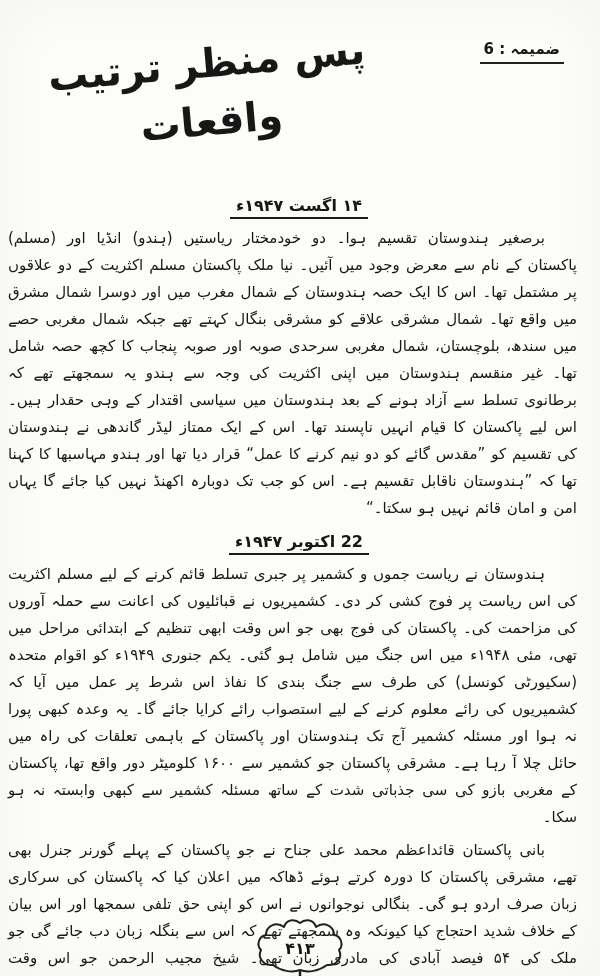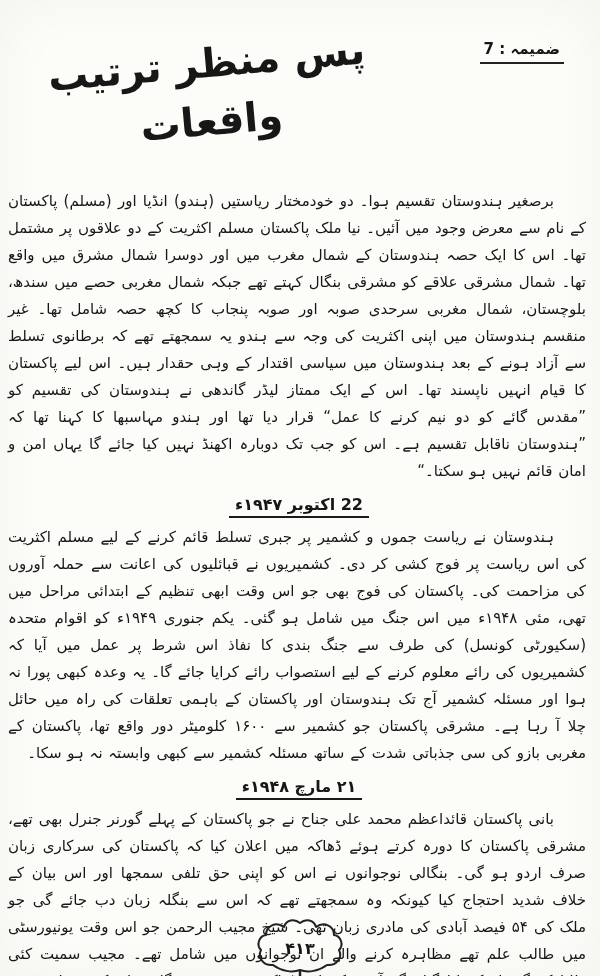--- a/index.html
+++ b/index.html
@@ -38,50 +38,50 @@
     font-size:16px;font-weight:bold;
     border-bottom:2px solid #1a1a1a;
     padding:0 6px 2px 6px;
   }
   .body-para{
     font-size:15px;
     line-height:27px;
     text-align:justify;
     text-align-last:right;
     text-indent:32px;
-    margin:2px 4px 6px 0;
+    margin:2px 13px 6px 0;
     word-spacing:1px;
   }
   .footer-ornament{
     position:absolute;bottom:0;left:50%;transform:translateX(-50%);
     text-align:center;
   }
   .footer-ornament svg{display:block;}
 </style>
 </head>
 <body>
 
 <div class="page">
 
-  <div class="corner-label">ضمیمہ : 7</div>
+  <div class="corner-label">ضمیمہ : 6</div>
 
   <div class="calligraphy-title">پس منظر ترتیب واقعات</div>
 
   <div class="content">
 
+    <div class="section-heading">
+      <span class="hd">۱۴ اگست ۱۹۴۷ء</span>
+    </div>
     <p class="body-para">برصغیر ہندوستان تقسیم ہوا۔ دو خودمختار ریاستیں (ہندو) انڈیا اور (مسلم) پاکستان کے نام سے معرض وجود میں آئیں۔ نیا ملک پاکستان مسلم اکثریت کے دو علاقوں پر مشتمل تھا۔ اس کا ایک حصہ ہندوستان کے شمال مغرب میں اور دوسرا شمال مشرق میں واقع تھا۔ شمال مشرقی علاقے کو مشرقی بنگال کہتے تھے جبکہ شمال مغربی حصے میں سندھ، بلوچستان، شمال مغربی سرحدی صوبہ اور صوبہ پنجاب کا کچھ حصہ شامل تھا۔ غیر منقسم ہندوستان میں اپنی اکثریت کی وجہ سے ہندو یہ سمجھتے تھے کہ برطانوی تسلط سے آزاد ہونے کے بعد ہندوستان میں سیاسی اقتدار کے وہی حقدار ہیں۔ اس لیے پاکستان کا قیام انہیں ناپسند تھا۔ اس کے ایک ممتاز لیڈر گاندھی نے ہندوستان کی تقسیم کو ”مقدس گائے کو دو نیم کرنے کا عمل“ قرار دیا تھا اور ہندو مہاسبھا کا کہنا تھا کہ ”ہندوستان ناقابل تقسیم ہے۔ اس کو جب تک دوبارہ اکھنڈ نہیں کیا جائے گا یہاں امن و امان قائم نہیں ہو سکتا۔“</p>
 
     <div class="section-heading">
       <span class="hd">22 اکتوبر ۱۹۴۷ء</span>
     </div>
     <p class="body-para">ہندوستان نے ریاست جموں و کشمیر پر جبری تسلط قائم کرنے کے لیے مسلم اکثریت کی اس ریاست پر فوج کشی کر دی۔ کشمیریوں نے قبائلیوں کی اعانت سے حملہ آوروں کی مزاحمت کی۔ پاکستان کی فوج بھی جو اس وقت ابھی تنظیم کے ابتدائی مراحل میں تھی، مئی ۱۹۴۸ء میں اس جنگ میں شامل ہو گئی۔ یکم جنوری ۱۹۴۹ء کو اقوام متحدہ (سکیورٹی کونسل) کی طرف سے جنگ بندی کا نفاذ اس شرط پر عمل میں آیا کہ کشمیریوں کی رائے معلوم کرنے کے لیے استصواب رائے کرایا جائے گا۔ یہ وعدہ کبھی پورا نہ ہوا اور مسئلہ کشمیر آج تک ہندوستان اور پاکستان کے باہمی تعلقات کی راہ میں حائل چلا آ رہا ہے۔ مشرقی پاکستان جو کشمیر سے ۱۶۰۰ کلومیٹر دور واقع تھا، پاکستان کے مغربی بازو کی سی جذباتی شدت کے ساتھ مسئلہ کشمیر سے کبھی وابستہ نہ ہو سکا۔</p>
 
-    <div class="section-heading">
-      <span class="hd">۲۱ مارچ ۱۹۴۸ء</span>
-    </div>
     <p class="body-para">بانی پاکستان قائداعظم محمد علی جناح نے جو پاکستان کے پہلے گورنر جنرل بھی تھے، مشرقی پاکستان کا دورہ کرتے ہوئے ڈھاکہ میں اعلان کیا کہ پاکستان کی سرکاری زبان صرف اردو ہو گی۔ بنگالی نوجوانوں نے اس کو اپنی حق تلفی سمجھا اور اس بیان کے خلاف شدید احتجاج کیا کیونکہ وہ سمجھتے تھے کہ اس سے بنگلہ زبان دب جائے گی جو ملک کی ۵۴ فیصد آبادی کی مادری زبان تھی۔ شیخ مجیب الرحمن جو اس وقت یونیورسٹی میں طالب علم تھے مظاہرہ کرنے والے ان نوجوانوں میں شامل تھے۔ مجیب سمیت کئی طلبا کو گرفتار کر لیا گیا مگر آئندہ کے لیے ڈھاکہ یونیورسٹی بنگلہ زبان کی حمایت میں مظاہرہ کرنے والے طلبہ کی سرگرمیوں کا مرکز بن گئی۔</p>
 
   </div>
 
   <div class="footer-ornament">
     <svg width="92" height="58" viewBox="0 0 92 58">
       <path d="M46 5 C40 0 32 2 30 9 C22 3 12 8 12 17 C5 18 2 27 7 32 C3 40 10 48 19 47 C27 53 38 55 46 52 C54 55 65 53 73 47 C82 48 89 40 85 32 C90 27 87 18 80 17 C80 8 70 3 62 9 C60 2 52 0 46 5 Z" fill="none" stroke="#222" stroke-width="2" stroke-linejoin="round"></path>
       <line x1="46" y1="52" x2="46" y2="58" stroke="#222" stroke-width="2.5"></line>
       <text x="46" y="36" text-anchor="middle" font-size="16" font-weight="bold" fill="#171717">۴۱۳</text>
     </svg>

